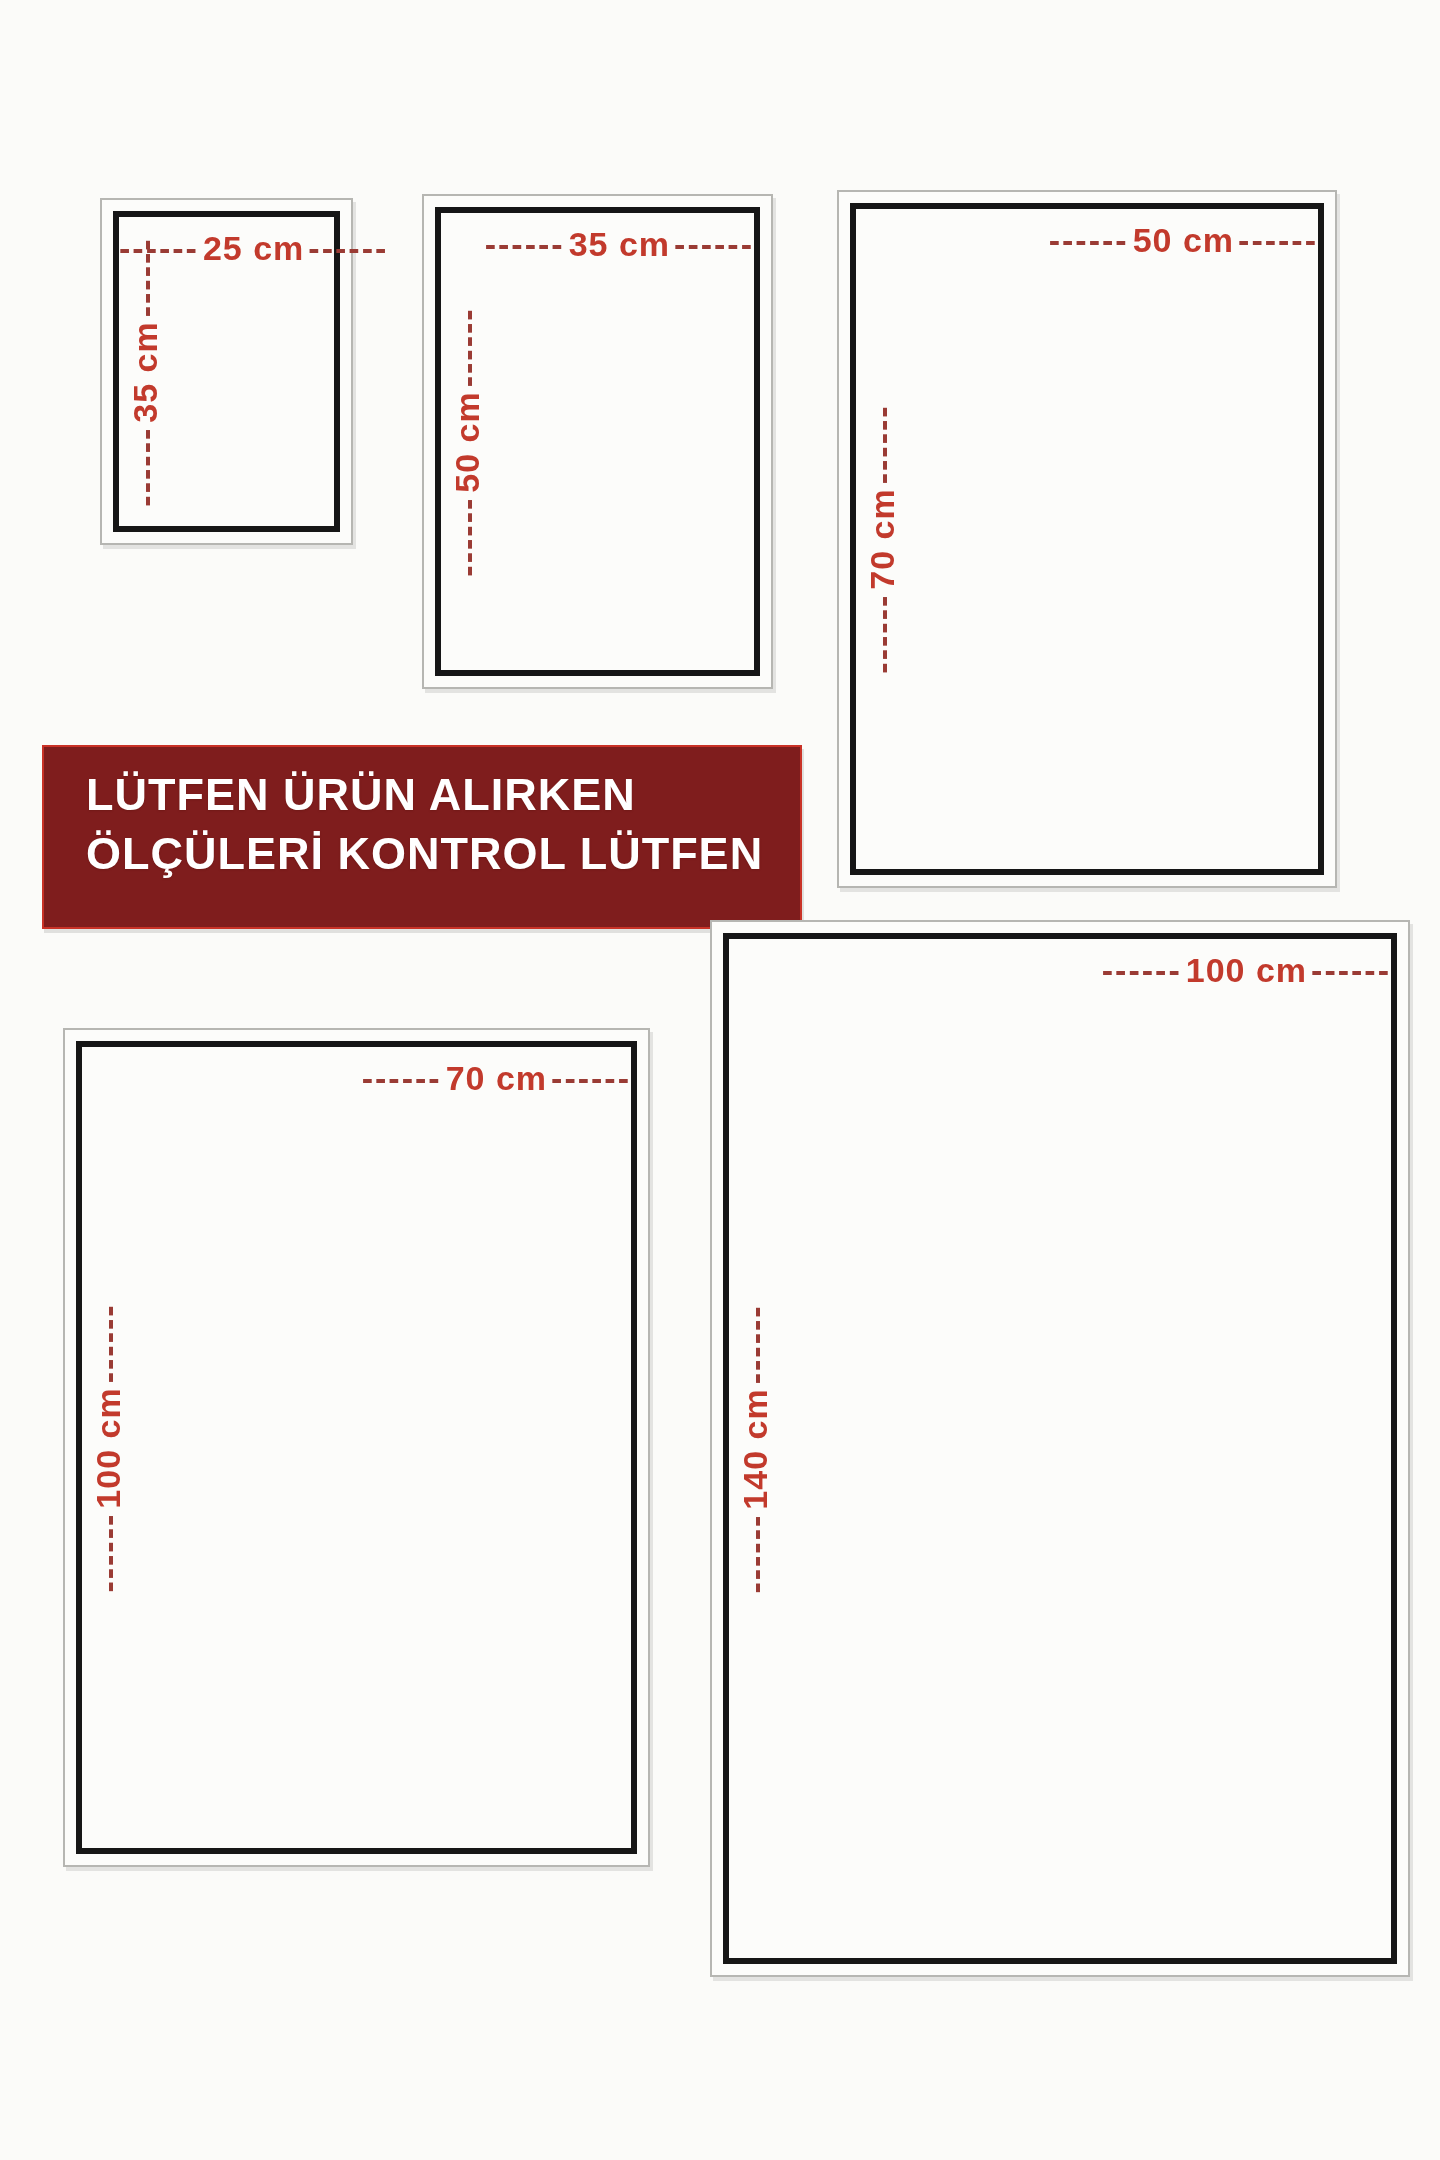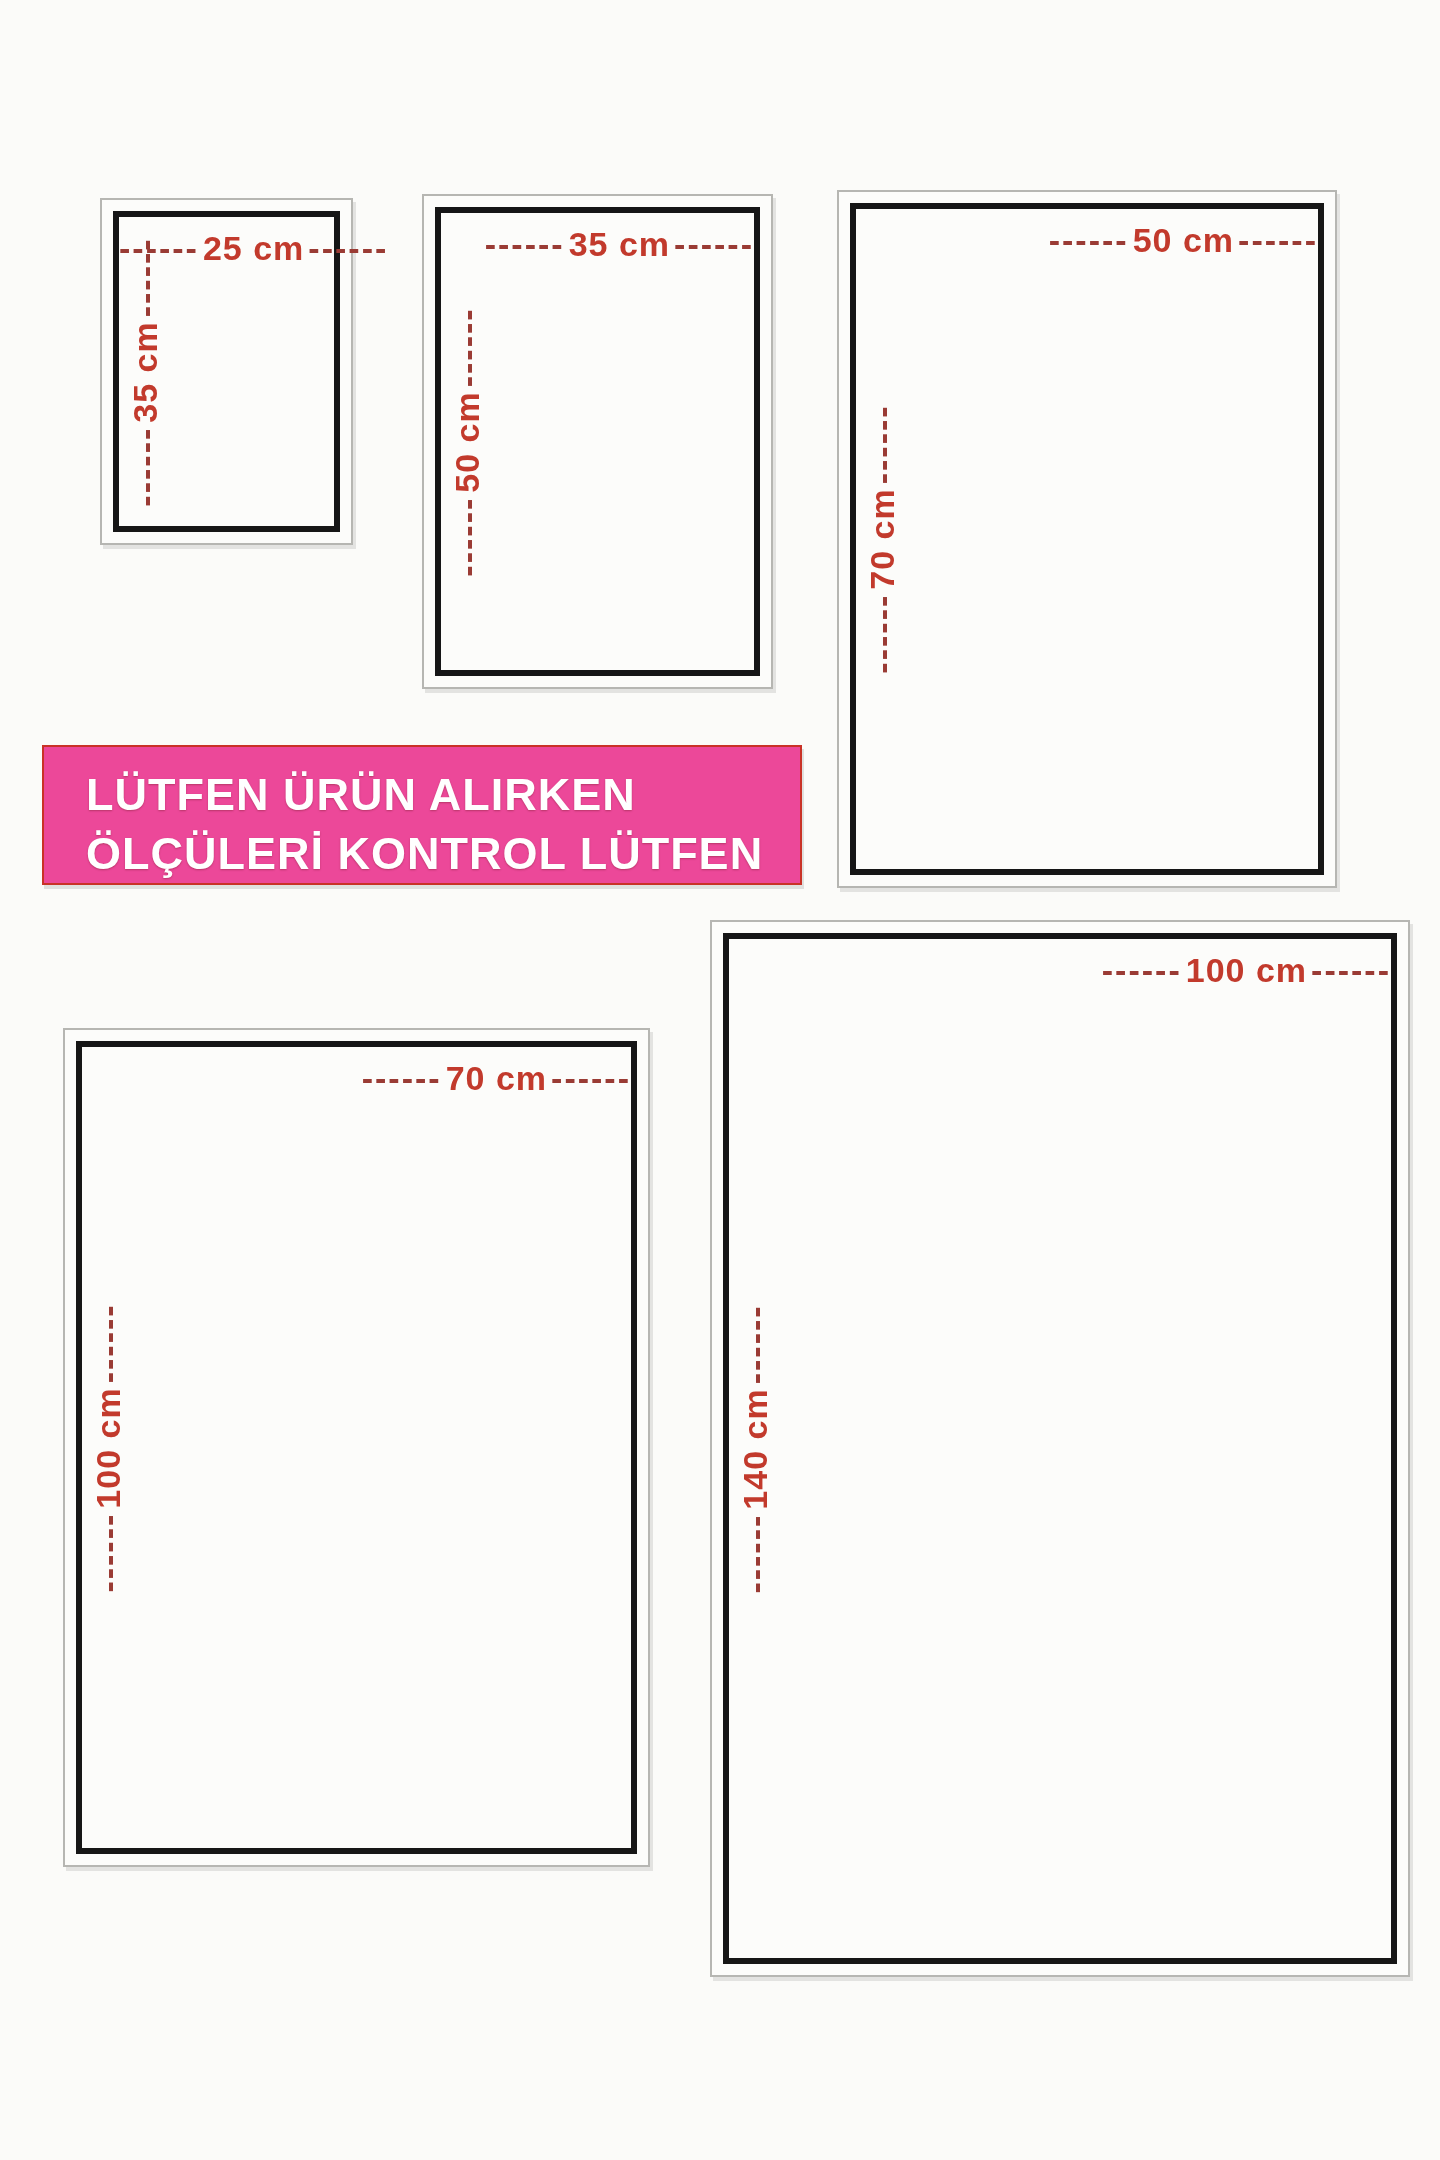--- a/index.html
+++ b/index.html
@@ -55,23 +55,23 @@
     top: 50%;
     transform: translate(-50%, -50%) rotate(-90deg);
   }
 
   
   .banner {
     position: absolute;
     left: 42px;
     top: 745px;
     width: 760px;
-    height: 140px;
+    height: 184px;
     box-sizing: border-box;
-    background: #ec4899;
+    background: #7f1d1d;
     border: 2px solid #c93227;
     box-shadow: 2px 4px 0 rgba(120,120,115,0.2);
     color: #ffffff;
     font-weight: bold;
     font-size: 45px;
     letter-spacing: 1px;
     padding: 18px 0 8px 42px;
     line-height: 59px;
     text-shadow: 0 1px 2px rgba(90,20,15,0.35);
   }

